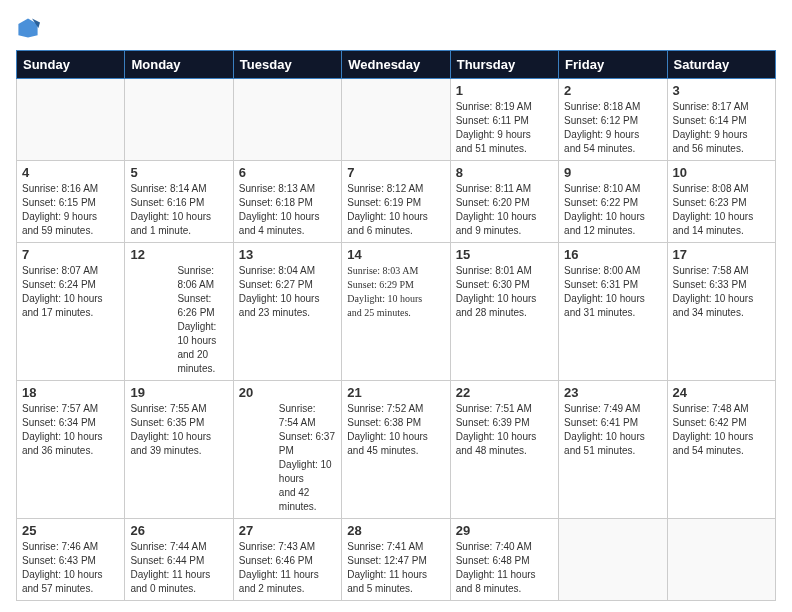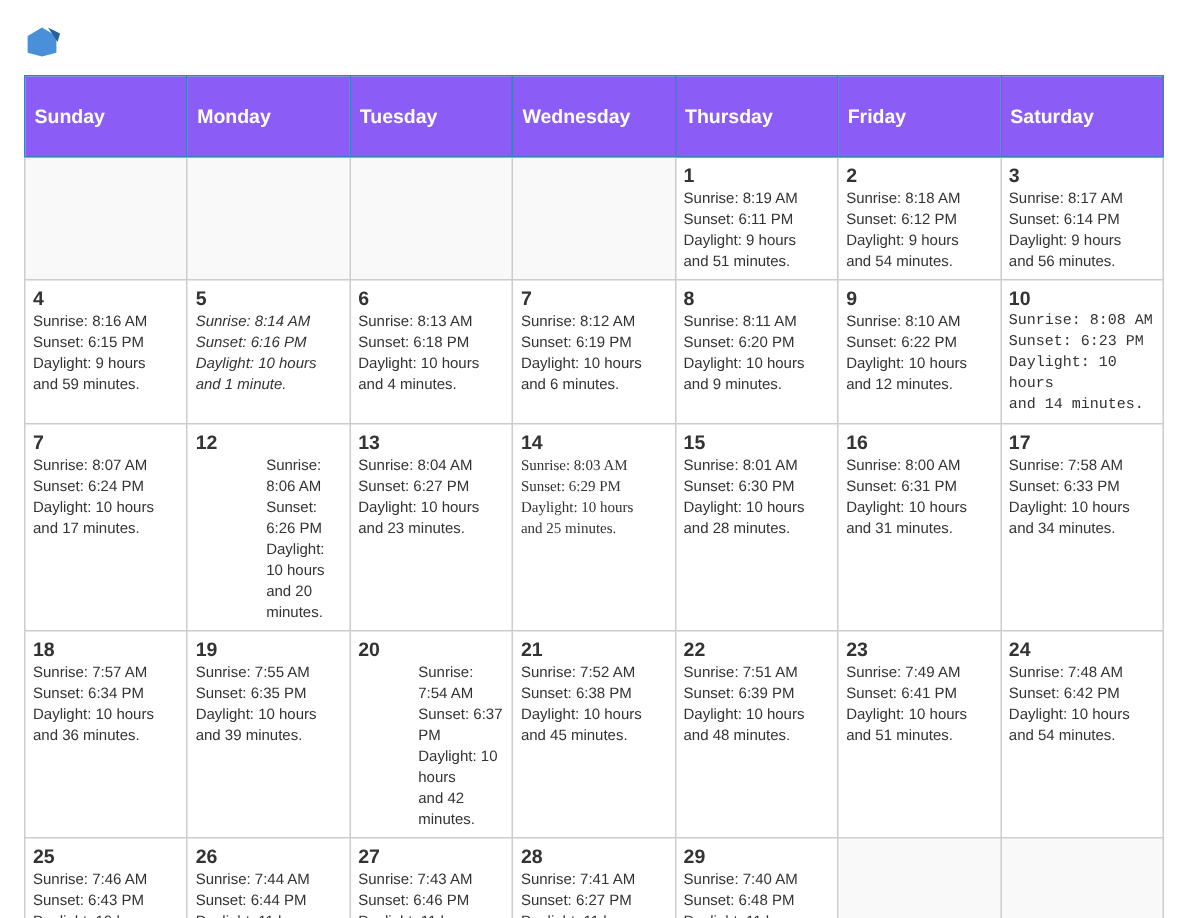--- a/index.html
+++ b/index.html
@@ -58,25 +58,25 @@
     .location {
       font-size: 15px;
       color: #333;
     }
     .calendar-table {
       width: 100%;
       border-collapse: collapse;
       flex: 1;
     }
     .calendar-table th {
-      background-color: #8b5cf6;
+      background-color: #0f172a;
       color: #fff;
       font-size: 13px;
       font-weight: bold;
-      padding: 19px 6px;
+      padding: 6px 6px;
       text-align: left;
       border: 1px solid #3a7fc1;
     }
     .calendar-table td {
       border: 1px solid #ccc;
       vertical-align: top;
       padding: 4px 5px;
       font-size: 10.5px;
       color: #333;
       width: calc(100% / 7);
@@ -161,21 +161,21 @@
         <tr>
           <td>
             <span class="day-number">4</span>
             <div class="day-info" style="white-space: pre-line;">Sunrise: 8:16 AM
 Sunset: 6:15 PM
 Daylight: 9 hours
 and 59 minutes.</div>
           </td>
           <td>
             <span class="day-number">5</span>
-            <div class="day-info" style="white-space: pre-line; font-style: italic;">Sunrise: 8:14 AM
+            <div class="day-info" style="white-space: pre-line;">Sunrise: 8:14 AM
 Sunset: 6:16 PM
 Daylight: 10 hours
 and 1 minute.</div>
           </td>
           <td>
             <span class="day-number">6</span>
             <div class="day-info" style="white-space: pre-line;">Sunrise: 8:13 AM
 Sunset: 6:18 PM
 Daylight: 10 hours
 and 4 minutes.</div>
@@ -196,21 +196,21 @@
           </td>
           <td>
             <span class="day-number">9</span>
             <div class="day-info" style="white-space: pre-line;">Sunrise: 8:10 AM
 Sunset: 6:22 PM
 Daylight: 10 hours
 and 12 minutes.</div>
           </td>
           <td>
             <span class="day-number">10</span>
-            <div class="day-info" style="white-space: pre-line; font-family: Liberation Mono, monospace;">Sunrise: 8:08 AM
+            <div class="day-info" style="white-space: pre-line;">Sunrise: 8:08 AM
 Sunset: 6:23 PM
 Daylight: 10 hours
 and 14 minutes.</div>
           </td>
         </tr>
         <tr>
           <td>
             <span class="day-number">7</span>
             <div class="day-info" style="white-space: pre-line;">Sunrise: 8:07 AM
 Sunset: 6:24 PM
@@ -329,21 +329,21 @@
           <td>
             <span class="day-number">27</span>
             <div class="day-info" style="white-space: pre-line;">Sunrise: 7:43 AM
 Sunset: 6:46 PM
 Daylight: 11 hours
 and 2 minutes.</div>
           </td>
           <td>
             <span class="day-number">28</span>
             <div class="day-info" style="white-space: pre-line;">Sunrise: 7:41 AM
-Sunset: 6:27 PM
+Sunset: 12:47 PM
 Daylight: 11 hours
 and 5 minutes.</div>
           </td>
           <td>
             <span class="day-number">29</span>
             <div class="day-info" style="white-space: pre-line;">Sunrise: 7:40 AM
 Sunset: 6:48 PM
 Daylight: 11 hours
 and 8 minutes.</div>
           </td>

